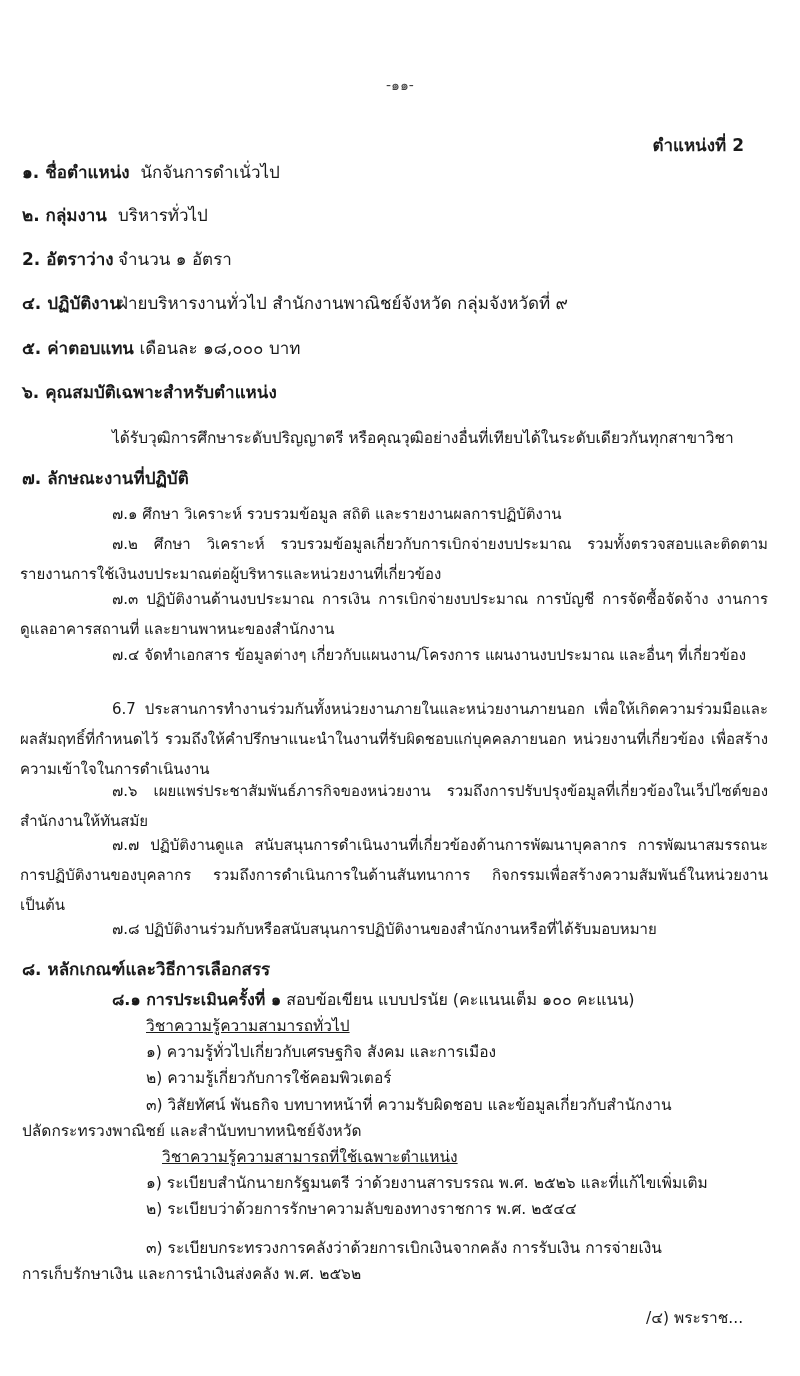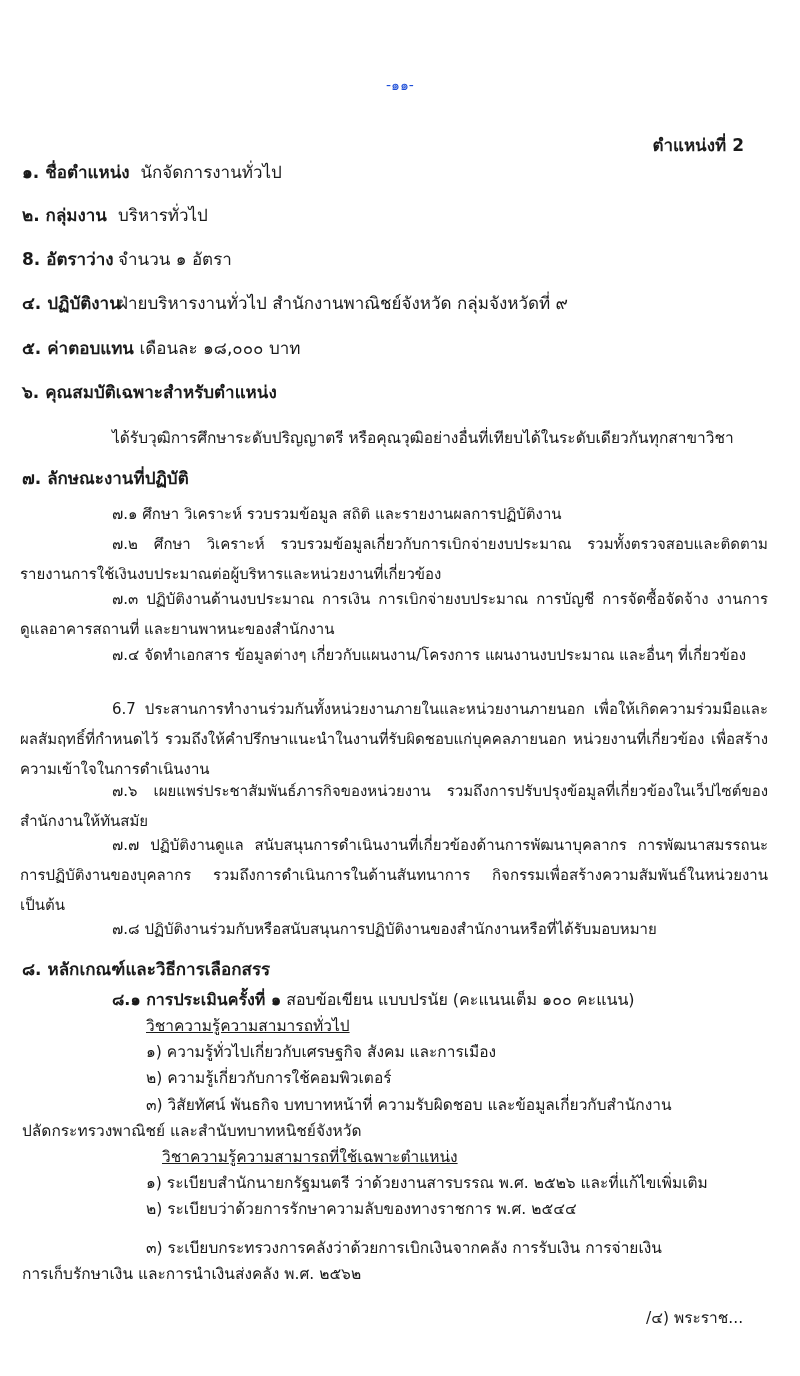--- a/index.html
+++ b/index.html
@@ -3,46 +3,46 @@
 <meta charset="utf-8">
 <style>
   html, body { margin: 0; padding: 0; background: #ffffff; }
   body {
     width: 800px; height: 1376px; overflow: hidden; position: relative;
     font-family: "DejaVu Sans", "Liberation Sans", sans-serif;
     color: #1a1a1a;
   }
   .page { position: absolute; left: 0; top: 0; width: 800px; height: 1376px; }
   .abs { position: absolute; white-space: nowrap; }
-  .pnum { left: 0; width: 800px; text-align: center; top: 74px; font-size: 14px; color: #1d4ed8; }
+  .pnum { left: 0; width: 800px; text-align: center; top: 74px; font-size: 14px; color: #404040; }
   .poslabel { right: 56px; top: 131px; font-size: 17px; font-weight: bold; }
   .row { font-size: 17px; line-height: 24px; }
   .b { font-weight: bold; }
   .lbl { display: inline-block; }
   .para { position: absolute; left: 20px; width: 748px; font-size: 15px; line-height: 30px; text-align: justify; }
   .ind { text-indent: 92px; }
   .u { text-decoration: underline; }
   .sub { position: absolute; font-size: 15.5px; line-height: 24px; white-space: nowrap; }
 </style>
 </head>
 <body>
 
 <div class="page">
 
   <div class="abs pnum">-๑๑-</div>
   <div class="abs poslabel">ตำแหน่งที่ 2</div>
 
   <div class="abs row" style="left:22px; top:160px;">
-    <span class="b">๑. ชื่อตำแหน่ง</span>&nbsp;&nbsp;<span>นักจัดการงานทั่วไป</span>
+    <span class="b">๑. ชื่อตำแหน่ง</span>&nbsp;&nbsp;<span>นักจันการดำเนั่วไป</span>
   </div>
   <div class="abs row" style="left:22px; top:203px;">
     <span class="b lbl" style="width:96px">๒. กลุ่มงาน</span><span>บริหารทั่วไป</span>
   </div>
   <div class="abs row" style="left:22px; top:247px;">
-    <span class="b lbl" style="width:96px">8. อัตราว่าง</span><span>จำนวน ๑ อัตรา</span>
+    <span class="b lbl" style="width:96px">2. อัตราว่าง</span><span>จำนวน ๑ อัตรา</span>
   </div>
   <div class="abs row" style="left:22px; top:291px;">
     <span class="b lbl" style="width:96px">๔. ปฏิบัติงาน</span><span>ฝ่ายบริหารงานทั่วไป  สำนักงานพาณิชย์จังหวัด กลุ่มจังหวัดที่ ๙</span>
   </div>
   <div class="abs row" style="left:22px; top:336px;">
     <span class="b">๕. ค่าตอบแทน</span>&nbsp;<span>เดือนละ ๑๘,๐๐๐ บาท</span>
   </div>
 
   <div class="abs row b" style="left:22px; top:380px;">๖. คุณสมบัติเฉพาะสำหรับตำแหน่ง</div>
   <div class="abs" style="left:112px; top:425px; font-size:15.5px;">ได้รับวุฒิการศึกษาระดับปริญญาตรี หรือคุณวุฒิอย่างอื่นที่เทียบได้ในระดับเดียวกันทุกสาขาวิชา</div>

